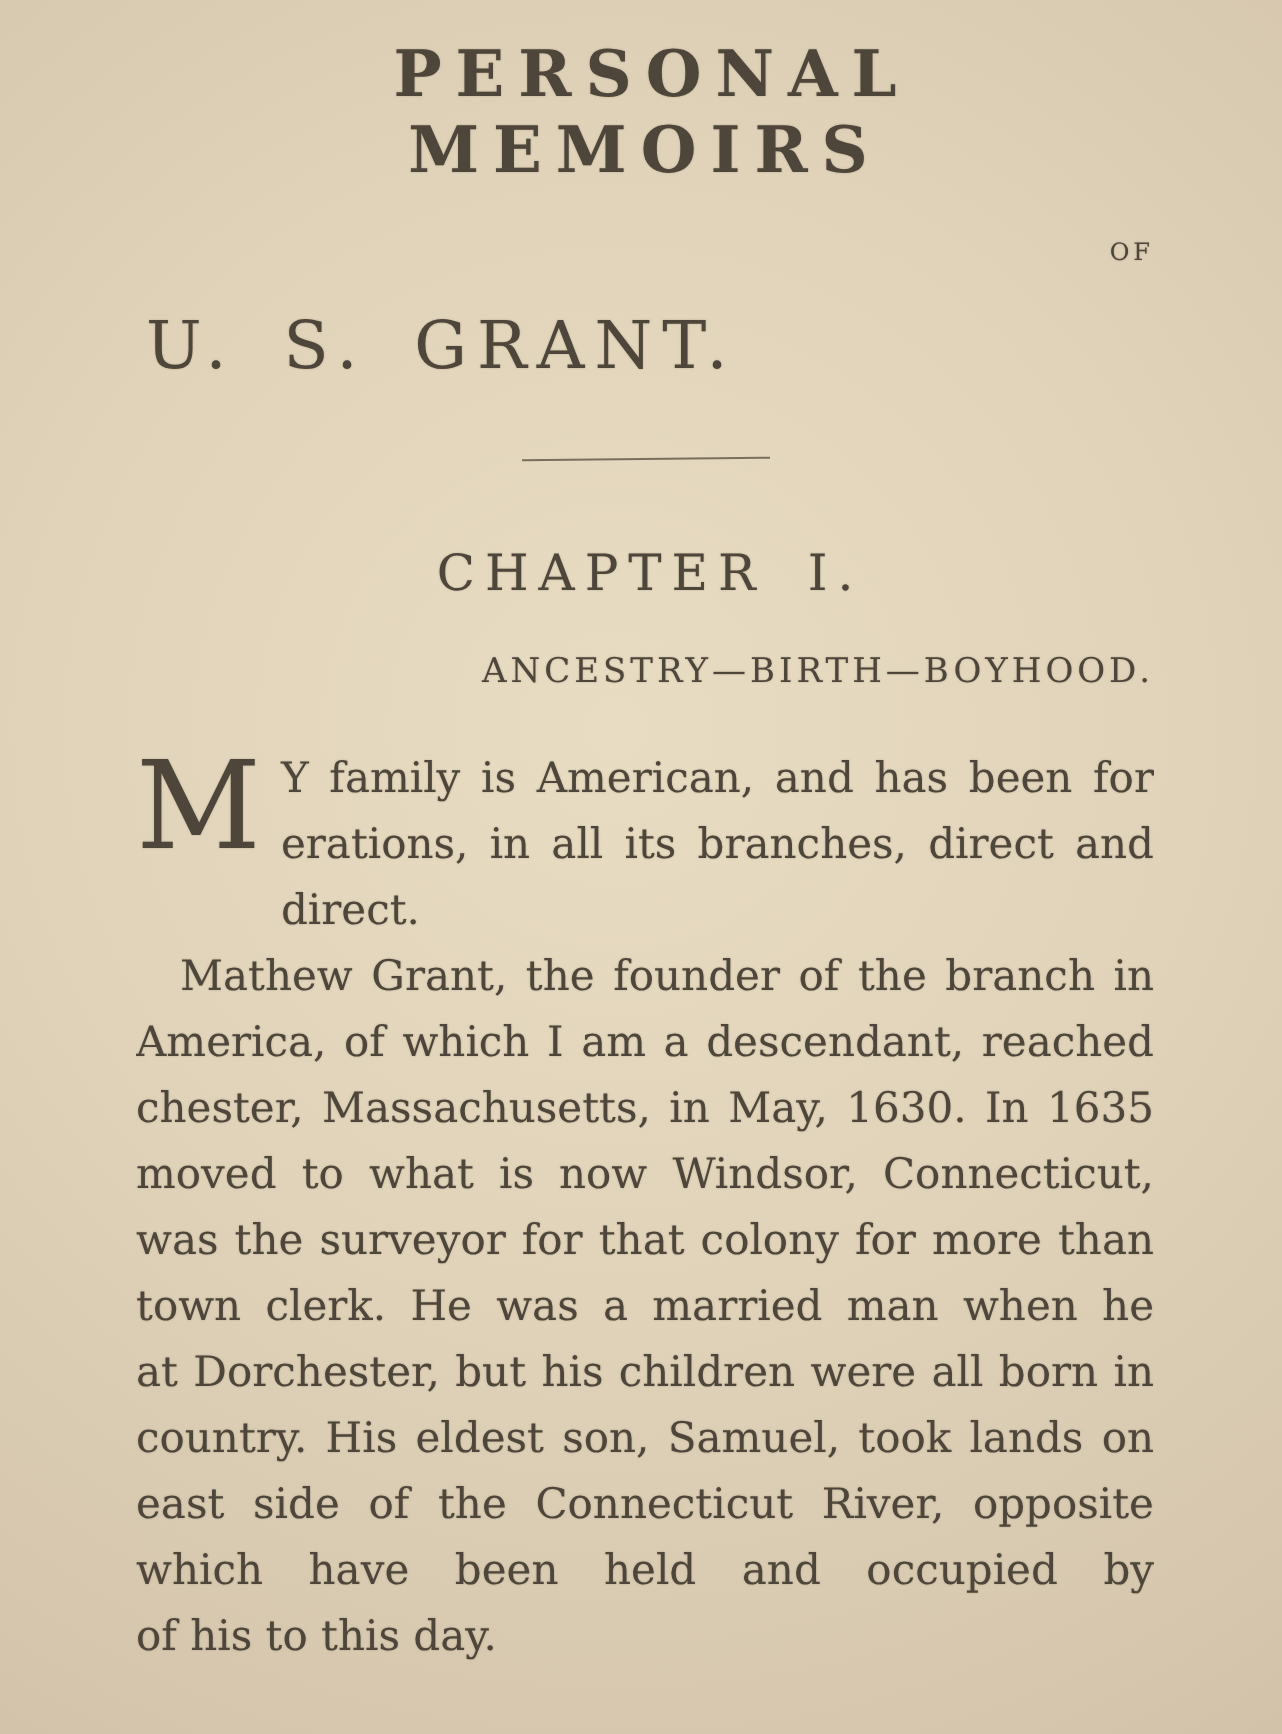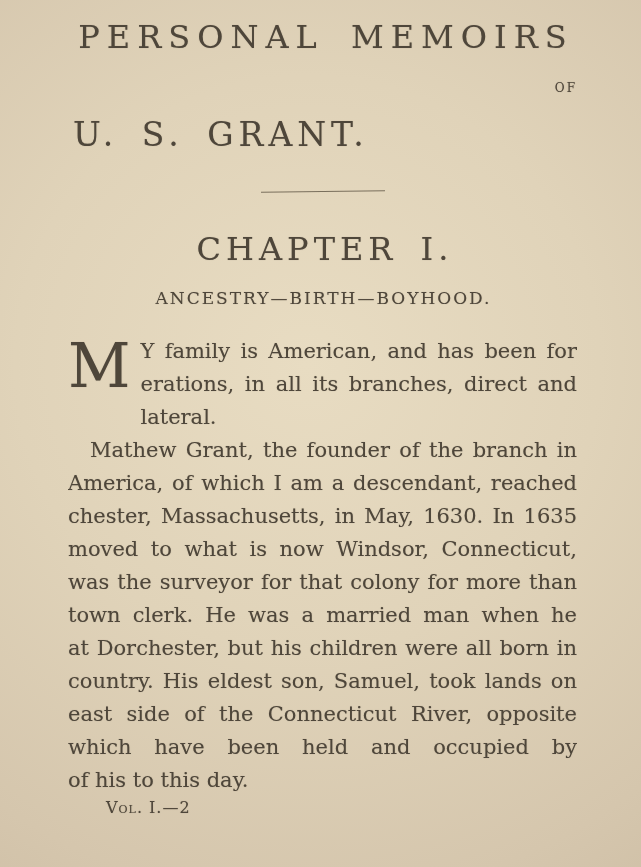--- a/index.html
+++ b/index.html
@@ -23,21 +23,21 @@
         #e8dcc2 0%, #e0d3b9 35%, #d5c6ad 65%, #cabaa1 88%, #c3b299 100%);
     color: #4e463a;
   }
   .ink { color: #4e463a; text-shadow: 0 0 1px rgba(88,78,62,0.35); }
 
   .book-title {
     margin: 0;
     padding-top: 18px;
     text-align: center;
     font-size: 32px;
-    font-weight: normal;
+    font-weight: bold;
     letter-spacing: 7px;
     text-indent: 7px;
     line-height: 38px;
     word-spacing: 10px;
   }
   .of-label {
     margin-top: 25px;
     text-align: right;
     font-size: 12px;
     letter-spacing: 2px;
@@ -58,30 +58,30 @@
     height: 0;
     border: none;
     border-top: 1.5px solid rgba(85,76,60,0.75);
     margin: 38px auto 0 auto;
     transform: rotate(-0.6deg);
   }
   .chapter-heading {
     margin: 0;
     margin-top: 43px;
     text-align: center;
-    font-size: 32px;
+    font-size: 25px;
     font-weight: normal;
     letter-spacing: 5px;
     text-indent: 5px;
     line-height: 28px;
     word-spacing: 8px;
   }
   .chapter-subheading {
     margin-top: 25px;
-    text-align: center;
+    text-align: right;
     font-size: 17px;
     letter-spacing: 2px;
     text-indent: 2px;
     line-height: 20px;
   }
 
   .body-text {
     margin-top: 27px;
     font-size: 21px;
     line-height: 33px;
@@ -130,21 +130,21 @@
 
   <div class="body-text ink">
 
     <div class="para">
       <span class="dropcap">M</span>
       <div>
 
       <div class="line just">Y family is American, and has been for gen-</div>
           <div class="line just">erations, in all its branches, direct and col-</div>
         </div>
-      <div class="line">lateral.</div>
+      <div class="line">direct.</div>
     </div>
 
     <div class="para">
       <div class="line just indent-first">Mathew Grant, the founder of the branch in</div>
       <div>
 
       <div class="line just">America, of which I am a descendant, reached Dor-</div>
           <div class="line just">chester, Massachusetts, in May, 1630. In 1635 he</div>
           <div class="line just">moved to what is now Windsor, Connecticut, and</div>
           <div class="line just">was the surveyor for that colony for more than forty</div>
@@ -152,15 +152,14 @@
           <div class="line just">at Dorchester, but his children were all born in this</div>
           <div class="line just">country. His eldest son, Samuel, took lands on the</div>
           <div class="line just">east side of the Connecticut River, opposite Windsor,</div>
           <div class="line just">which have been held and occupied by descendants</div>
         </div>
       <div class="line">of his to this day.</div>
     </div>
 
   </div>
 
-  <div class="footer-sig ink">Vol. I.—2</div>
 
 </div>
 
 </body></html>

